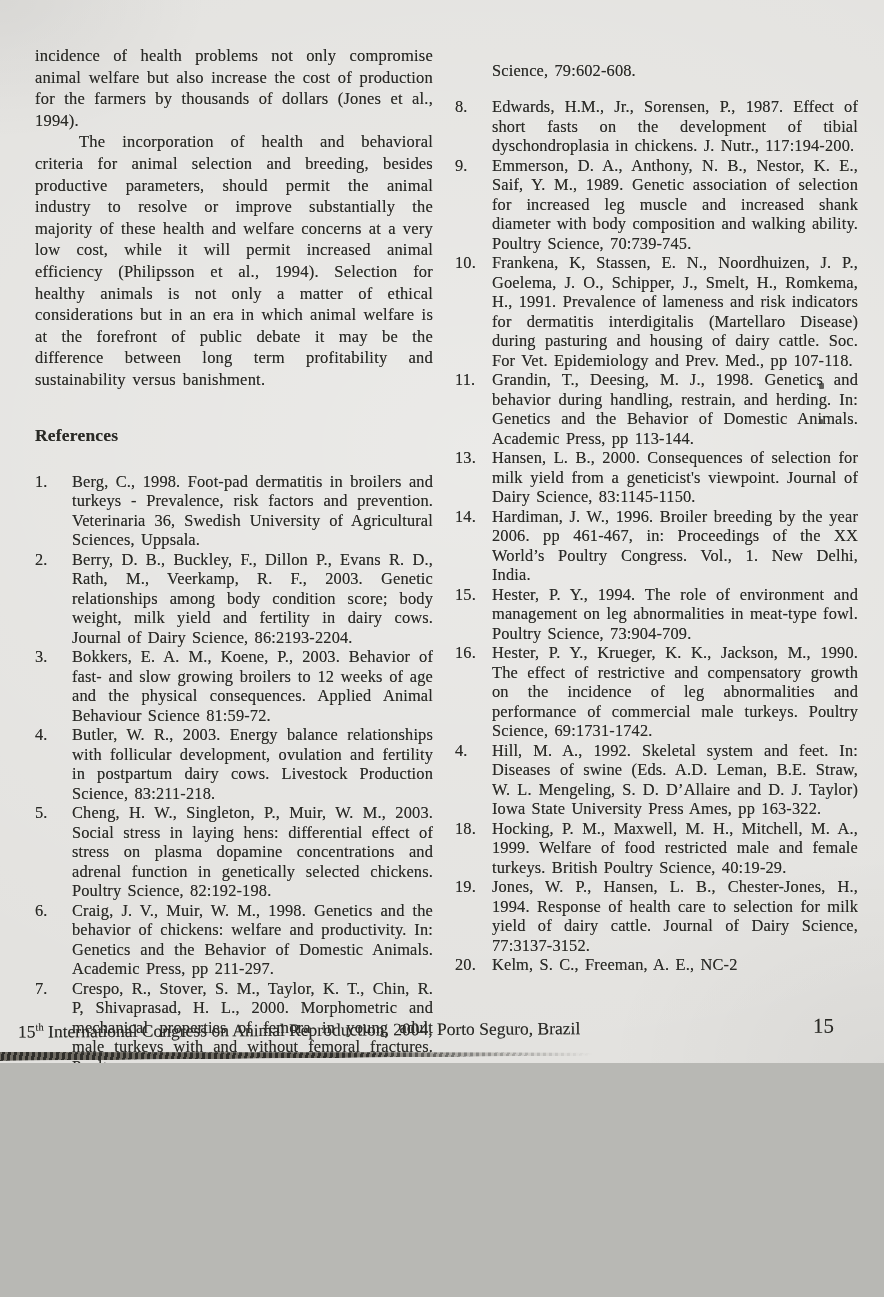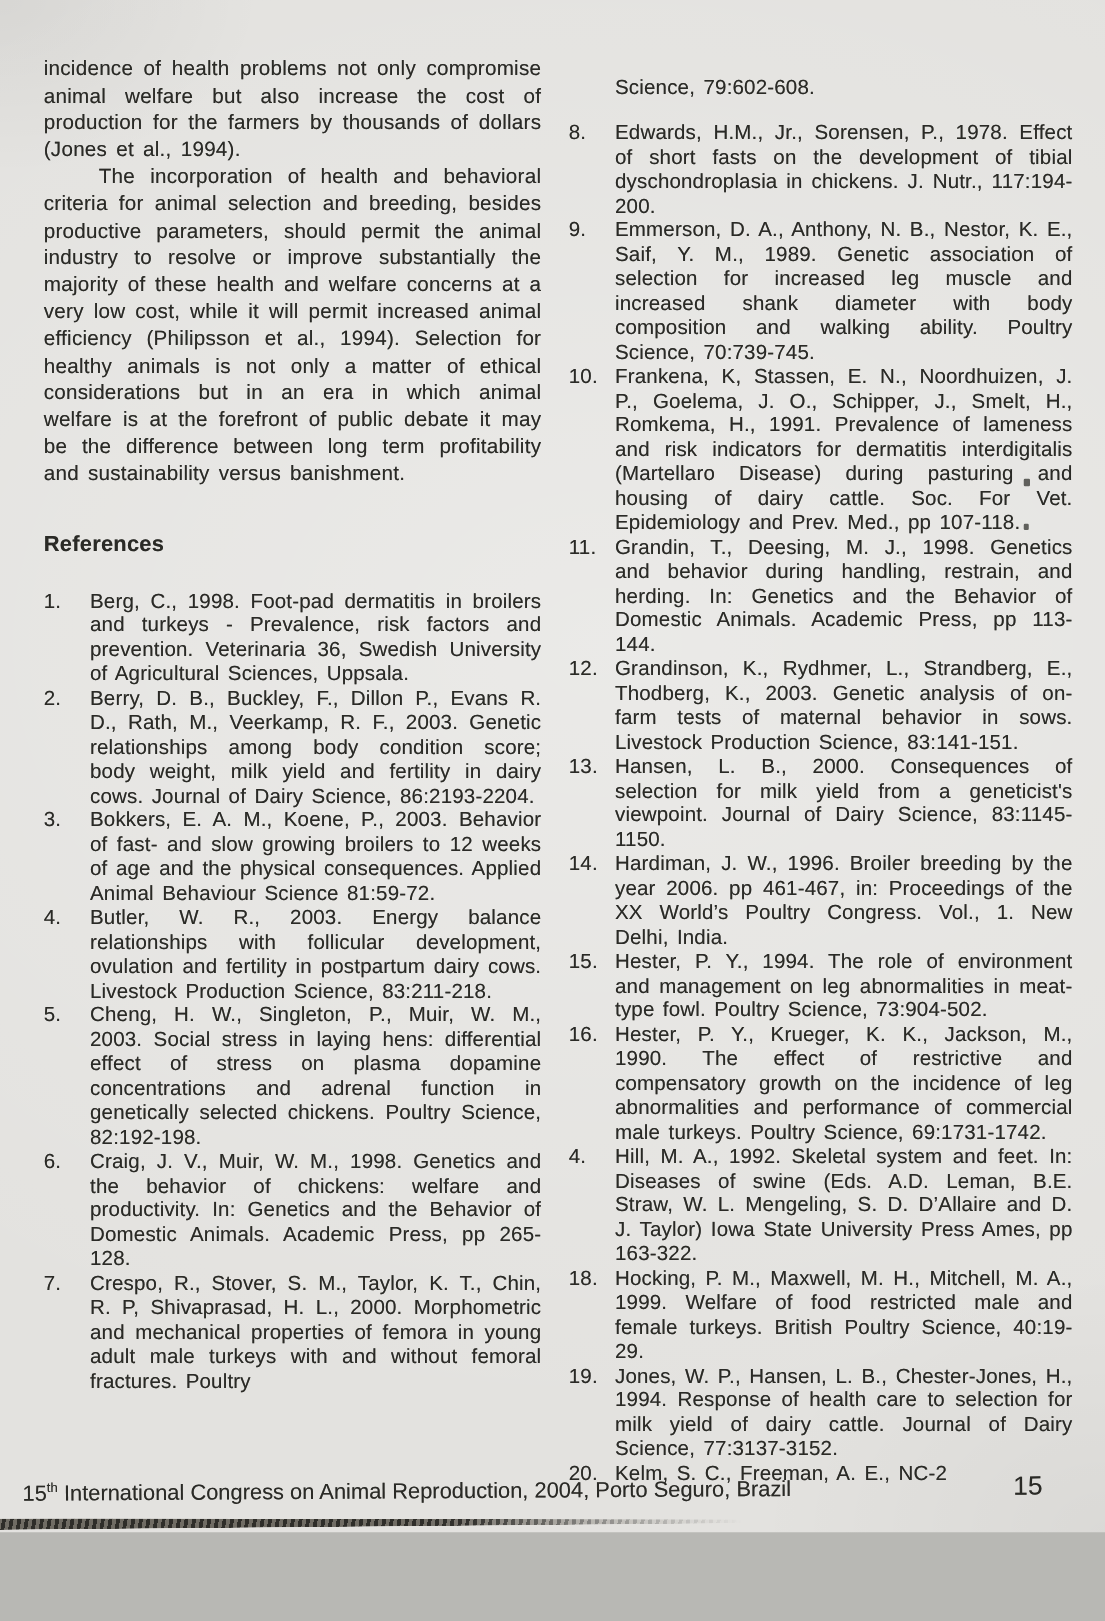--- a/index.html
+++ b/index.html
@@ -3,29 +3,29 @@
 <meta charset="utf-8">
 <style>
   html, body {
     margin: 0;
     padding: 0;
     background: #b8b8b4;
   }
   .page {
     position: relative;
     width: 884px;
-    height: 1226px;
+    height: 1063px;
     margin: 0 auto;
     overflow: hidden;
     background:
       radial-gradient(ellipse 1200px 900px at 55% 42%, rgba(255,255,255,0.28), rgba(255,255,255,0) 70%),
       radial-gradient(ellipse 300px 200px at 0% 0%, rgba(0,0,0,0.05), rgba(0,0,0,0) 70%),
       radial-gradient(ellipse 400px 300px at 100% 100%, rgba(0,0,0,0.04), rgba(0,0,0,0) 70%),
       #e3e2df;
-    font-family: Liberation Sans, sans-serif;
+    font-family: Liberation Serif, serif;
     color: #2a2a26;
   }
   .columns {
     display: flex;
     gap: 22px;
     padding: 45px 26px 0 35px;
   }
   .col-left  { width: 398px; flex: 0 0 auto; }
   .col-right { flex: 1 1 auto; min-width: 0; }
 
@@ -127,36 +127,35 @@
     <div class="col-left">
       <p class="para">incidence of health problems not only compromise animal welfare but also increase the cost of production for the farmers by thousands of dollars (Jones et al., 1994).</p>
       <p class="para para-indent">The incorporation of health and behavioral criteria for animal selection and breeding, besides productive parameters, should permit the animal industry to resolve or improve substantially the majority of these health and welfare concerns at a very low cost, while it will permit increased animal efficiency (Philipsson et al., 1994). Selection for healthy animals is not only a matter of ethical considerations but in an era in which animal welfare is at the forefront of public debate it may be the difference between long term profitability and sustainability versus banishment.</p>
       <h3 class="refs-heading">References</h3>
       <div>
           <p class="ref"><span class="num">1.</span><span class="txt">Berg, C., 1998. Foot-pad dermatitis in broilers and turkeys - Prevalence, risk factors and prevention. Veterinaria 36, Swedish University of Agricultural Sciences, Uppsala.</span></p>
           <p class="ref"><span class="num">2.</span><span class="txt">Berry, D. B., Buckley, F., Dillon P., Evans R. D., Rath, M., Veerkamp, R. F., 2003. Genetic relationships among body condition score; body weight, milk yield and fertility in dairy cows. Journal of Dairy Science, 86:2193-2204.</span></p>
           <p class="ref"><span class="num">3.</span><span class="txt">Bokkers, E. A. M., Koene, P., 2003. Behavior of fast- and slow growing broilers to 12 weeks of age and the physical consequences. Applied Animal Behaviour Science 81:59-72.</span></p>
           <p class="ref"><span class="num">4.</span><span class="txt">Butler, W. R., 2003. Energy balance relationships with follicular development, ovulation and fertility in postpartum dairy cows. Livestock Production Science, 83:211-218.</span></p>
           <p class="ref"><span class="num">5.</span><span class="txt">Cheng, H. W., Singleton, P., Muir, W. M., 2003. Social stress in laying hens: differential effect of stress on plasma dopamine concentrations and adrenal function in genetically selected chickens. Poultry Science, 82:192-198.</span></p>
-          <p class="ref"><span class="num">6.</span><span class="txt">Craig, J. V., Muir, W. M., 1998. Genetics and the behavior of chickens: welfare and productivity. In: Genetics and the Behavior of Domestic Animals. Academic Press, pp 265-128.</span></p>
+          <p class="ref"><span class="num">6.</span><span class="txt">Craig, J. V., Muir, W. M., 1998. Genetics and the behavior of chickens: welfare and productivity. In: Genetics and the Behavior of Domestic Animals. Academic Press, pp 211-297.</span></p>
           <p class="ref"><span class="num">7.</span><span class="txt">Crespo, R., Stover, S. M., Taylor, K. T., Chin, R. P, Shivaprasad, H. L., 2000. Morphometric and mechanical properties of femora in young adult male turkeys with and without femoral fractures. Poultry</span></p>
         </div>
     </div>
 
     <div class="col-right">
       <p class="ref-cont">Science, 79:602-608.</p>
       <div>
-          <p class="ref"><span class="num">8.</span><span class="txt">Edwards, H.M., Jr., Sorensen, P., 1978. Effect of short fasts on the development of tibial dyschondroplasia in chickens. J. Nutr., 117:194-200.</span></p>
+          <p class="ref"><span class="num">8.</span><span class="txt">Edwards, H.M., Jr., Sorensen, P., 1987. Effect of short fasts on the development of tibial dyschondroplasia in chickens. J. Nutr., 117:194-200.</span></p>
           <p class="ref"><span class="num">9.</span><span class="txt">Emmerson, D. A., Anthony, N. B., Nestor, K. E., Saif, Y. M., 1989. Genetic association of selection for increased leg muscle and increased shank diameter with body composition and walking ability. Poultry Science, 70:739-745.</span></p>
           <p class="ref"><span class="num">10.</span><span class="txt">Frankena, K, Stassen, E. N., Noordhuizen, J. P., Goelema, J. O., Schipper, J., Smelt, H., Romkema, H., 1991. Prevalence of lameness and risk indicators for dermatitis interdigitalis (Martellaro Disease) during pasturing and housing of dairy cattle. Soc. For Vet. Epidemiology and Prev. Med., pp 107-118.</span></p>
           <p class="ref"><span class="num">11.</span><span class="txt">Grandin, T., Deesing, M. J., 1998. Genetics and behavior during handling, restrain, and herding. In: Genetics and the Behavior of Domestic Animals. Academic Press, pp 113-144.</span></p>
-          <p class="ref"><span class="num">12.</span><span class="txt">Grandinson, K., Rydhmer, L., Strandberg, E., Thodberg, K., 2003. Genetic analysis of on-farm tests of maternal behavior in sows. Livestock Production Science, 83:141-151.</span></p>
           <p class="ref"><span class="num">13.</span><span class="txt">Hansen, L. B., 2000. Consequences of selection for milk yield from a geneticist's viewpoint. Journal of Dairy Science, 83:1145-1150.</span></p>
           <p class="ref"><span class="num">14.</span><span class="txt">Hardiman, J. W., 1996. Broiler breeding by the year 2006. pp 461-467, in: Proceedings of the XX World’s Poultry Congress. Vol., 1. New Delhi, India.</span></p>
-          <p class="ref"><span class="num">15.</span><span class="txt">Hester, P. Y., 1994. The role of environment and management on leg abnormalities in meat-type fowl. Poultry Science, 73:904-502.</span></p>
+          <p class="ref"><span class="num">15.</span><span class="txt">Hester, P. Y., 1994. The role of environment and management on leg abnormalities in meat-type fowl. Poultry Science, 73:904-709.</span></p>
           <p class="ref"><span class="num">16.</span><span class="txt">Hester, P. Y., Krueger, K. K., Jackson, M., 1990. The effect of restrictive and compensatory growth on the incidence of leg abnormalities and performance of commercial male turkeys. Poultry Science, 69:1731-1742.</span></p>
           <p class="ref"><span class="num">4.</span><span class="txt">Hill, M. A., 1992. Skeletal system and feet. In: Diseases of swine (Eds. A.D. Leman, B.E. Straw, W. L. Mengeling, S. D. D’Allaire and D. J. Taylor) Iowa State University Press Ames, pp 163-322.</span></p>
           <p class="ref"><span class="num">18.</span><span class="txt">Hocking, P. M., Maxwell, M. H., Mitchell, M. A., 1999. Welfare of food restricted male and female turkeys. British Poultry Science, 40:19-29.</span></p>
           <p class="ref"><span class="num">19.</span><span class="txt">Jones, W. P., Hansen, L. B., Chester-Jones, H., 1994. Response of health care to selection for milk yield of dairy cattle. Journal of Dairy Science, 77:3137-3152.</span></p>
           <p class="ref"><span class="num">20.</span><span class="txt">Kelm, S. C., Freeman, A. E., NC-2</span></p>
         </div>
     </div>
 
   </div>
 

